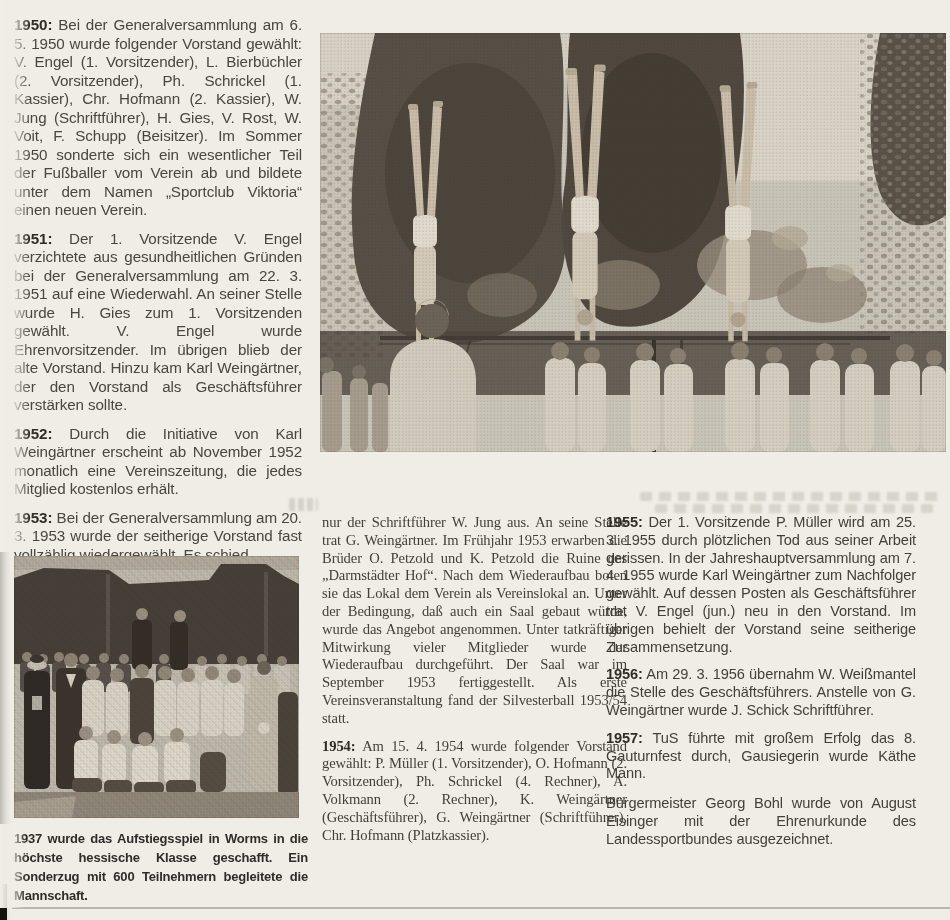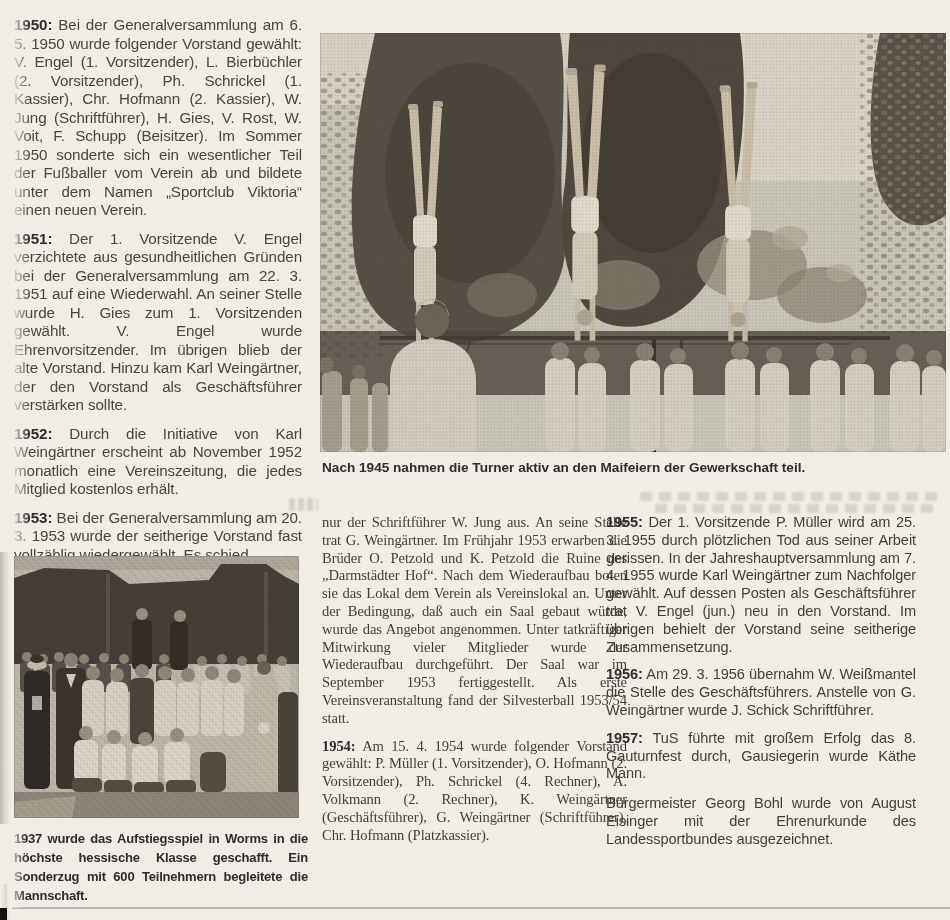--- a/index.html
+++ b/index.html
@@ -157,21 +157,20 @@
         <path d="M70,419 V345 C70,318 90,306 112,306 C140,306 156,322 156,348 V419 Z" fill="#d1cbbe"></path>
         <circle cx="112" cy="288" r="17" fill="#6b6357"></circle>
         <path d="M95,284 A17 17 0 0 1 129,284 L125,272 A16 13 0 0 0 99,272 Z" fill="#a89d8a"></path>
       </g>
 
       <rect width="626" height="419" fill="url(#ht1)" opacity="0.15"></rect>
       <rect width="626" height="419" fill="none" stroke="rgba(40,35,28,0.25)" stroke-width="1"></rect>
     </svg>
   </figure>
 
-  <p class="caption caption-top">Nach 1945 nahmen die Turner aktiv an den Maifeiern der Gewerkschaft teil.</p>
 
   <section class="col col-mid">
     <p><span>nur der Schriftführer W. Jung aus. An seine Stelle trat G. Weingärtner. Im Frühjahr 1953 erwarben die Brüder O. Petzold und K. Petzold die Ruine des „Darmstädter Hof“. Nach dem Wiederaufbau boten sie das Lokal dem Verein als Vereinslokal an. Unter der Bedingung, daß auch ein Saal gebaut würde, wurde das Angebot angenommen. Unter tatkräftiger Mitwirkung vieler Mitglieder wurde der Wiederaufbau durchgeführt. Der Saal war im September 1953 fertiggestellt. Als erste Vereinsveranstaltung fand der Silvesterball 1953/54 statt.</span></p>
     <p><b class="yr">1954:</b> <span>Am 15. 4. 1954 wurde folgender Vorstand gewählt: P. Müller (1. Vorsitzender), O. Hofmann (2. Vorsitzender), Ph. Schrickel (4. Rechner), A. Volkmann (2. Rechner), K. Weingärtner (Geschäftsführer), G. Weingärtner (Schriftführer), Chr. Hofmann (Platzkassier).</span></p>
   </section>
 
   <section class="col col-right">
     <p><b class="yr">1955:</b> <span>Der 1. Vorsitzende P. Müller wird am 25. 3. 1955 durch plötzlichen Tod aus seiner Arbeit gerissen. In der Jahreshauptversammlung am 7. 4. 1955 wurde Karl Weingärtner zum Nachfolger gewählt. Auf dessen Posten als Geschäftsführer trat V. Engel (jun.) neu in den Vorstand. Im übrigen behielt der Vorstand seine seitherige Zusammensetzung.</span></p>
     <p><b class="yr">1956:</b> <span>Am 29. 3. 1956 übernahm W. Weißmantel die Stelle des Geschäftsführers. Anstelle von G. Weingärtner wurde J. Schick Schriftführer.</span></p>
     <p style="margin-bottom:0"><b class="yr">1957:</b> <span>TuS führte mit großem Erfolg das 8. Gauturnfest durch, Gausiegerin wurde Käthe Mann.</span></p>

